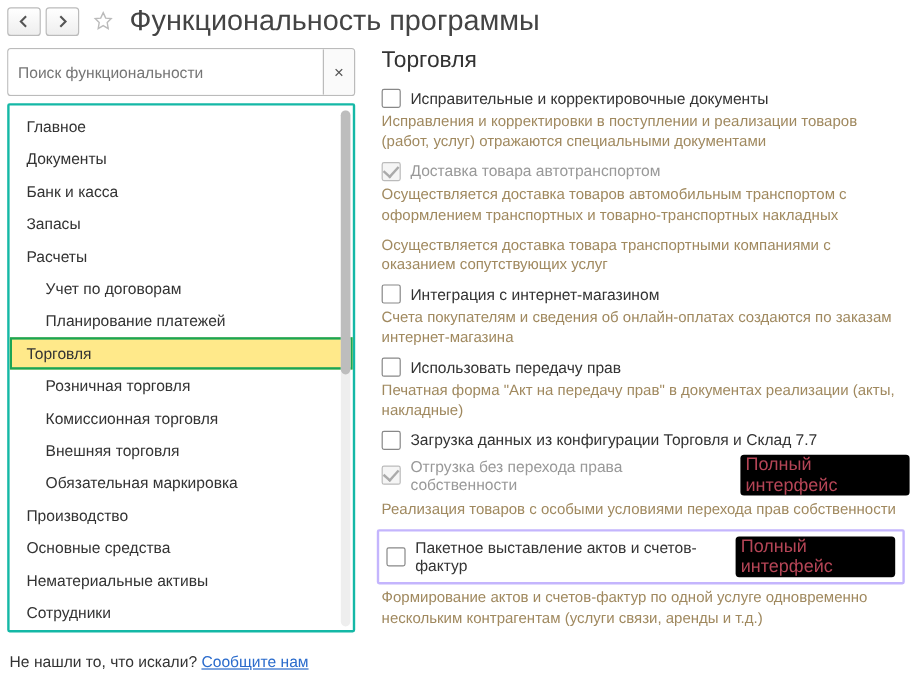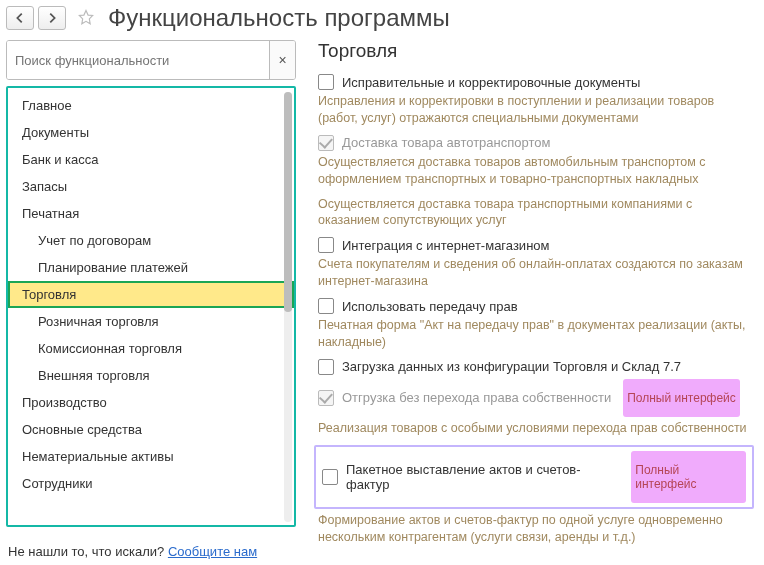--- a/index.html
+++ b/index.html
@@ -148,25 +148,25 @@
   .opt-label { color:#333; }
   .opt-label.disabled { color:#999; }
   .opt-desc {
     color: #a0895f;
     font-size: 12.5px;
     line-height: 1.35;
     margin: 3px 0 8px 0;
     padding-right: 6px;
   }
   .badge {
-    background: #f0abfc;
+    background: #000000;
     color: #b54556;
     border-radius: 3px;
-    padding: 12px 4px;
-    font-size: 12px;
+    padding: 0 4px;
+    font-size: 15px;
     margin-left: 4px;
   }
   .highlight-box {
     border: 2px solid #c4b5fd;
     padding: 4px 6px;
     margin: 2px 4px 2px -4px;
     border-radius: 2px;
   }
   .footer {
     position: absolute;
@@ -204,27 +204,28 @@
     <div class="searchbar">
       <input type="text" placeholder="Поиск функциональности" style="">
       <div class="clear">×</div>
     </div>
     <div class="tree-wrap">
       <div id="tree-list">
           <div class="tree-item">Главное</div>
           <div class="tree-item">Документы</div>
           <div class="tree-item">Банк и касса</div>
           <div class="tree-item">Запасы</div>
-          <div class="tree-item">Печатная</div>
+          <div class="tree-item">Расчеты</div>
           <div class="tree-item child">Учет по договорам</div>
           <div class="tree-item child">Планирование платежей</div>
           <div class="tree-item child selected">Торговля</div>
           <div class="tree-item child">Розничная торговля</div>
           <div class="tree-item child">Комиссионная торговля</div>
           <div class="tree-item child">Внешняя торговля</div>
+          <div class="tree-item child">Обязательная маркировка</div>
           <div class="tree-item">Производство</div>
           <div class="tree-item">Основные средства</div>
           <div class="tree-item">Нематериальные активы</div>
           <div class="tree-item">Сотрудники</div>
         </div>
       <div class="treescroll">
           <div class="thumb"></div>
         </div>
     </div>
   </div>

